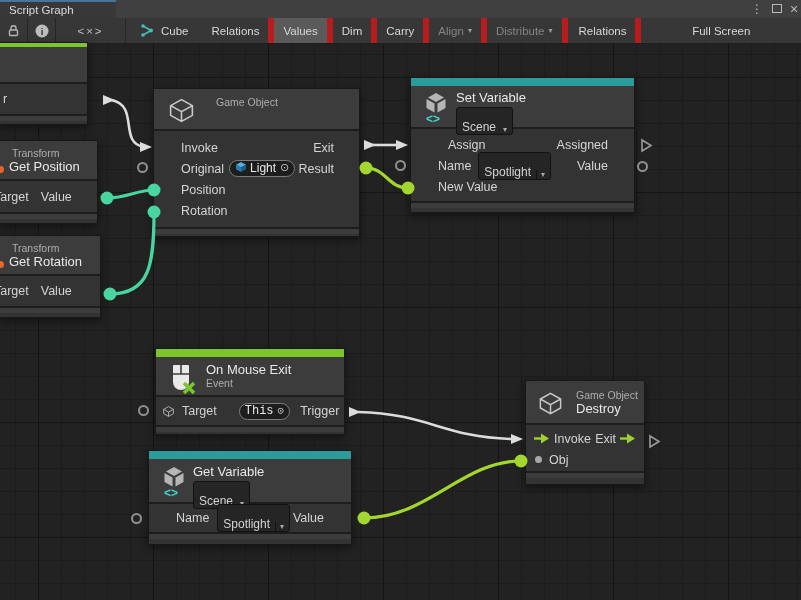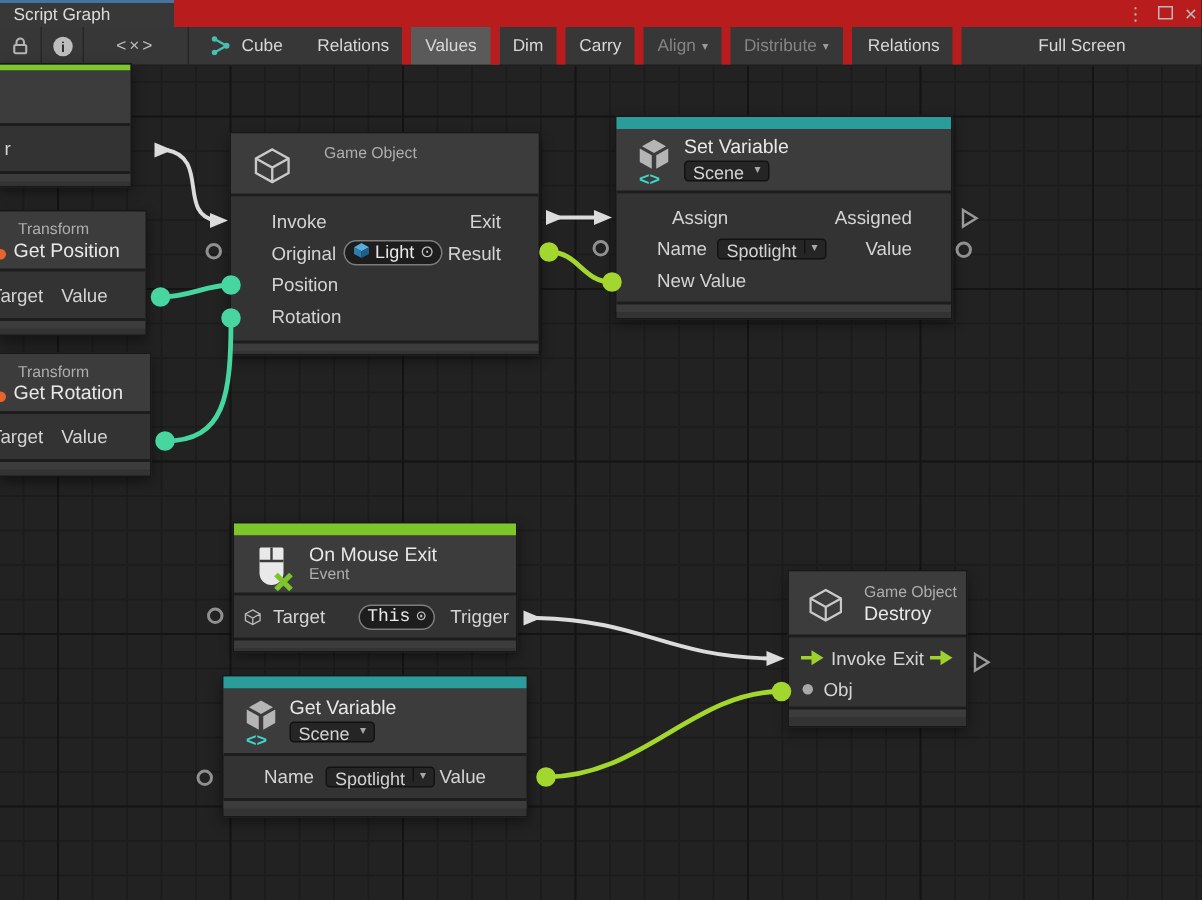--- a/index.html
+++ b/index.html
@@ -1,20 +1,20 @@
 <!DOCTYPE html>
 <html><head>
 <meta charset="utf-8">
 <style>
   * { box-sizing: border-box; margin: 0; padding: 0; }
   html,body { width:801px; height:600px; overflow:hidden; background:#191919;
               font-family:"Liberation Sans","DejaVu Sans",sans-serif; }
 
   
-  .tabstrip { position:absolute; left:0; top:0; width:801px; height:18px; background:#b91c1c; }
+  .tabstrip { position:absolute; left:0; top:0; width:801px; height:18px; background:#404040; }
   .tab { position:absolute; left:0; top:0; width:116px; height:18px; background:#383838;
          border-top:2px solid #44749f; color:#dcdcdc; font-size:11.5px; line-height:16px;
          padding-left:9px; }
   .winctl { position:absolute; top:0; height:18px; color:#b9b9b9; font-size:12px; line-height:18px;
             text-align:center; width:16px; }
   .maxbox { position:absolute; top:4px; width:10px; height:9px; border:1.5px solid #b9b9b9; }
 
   
   .toolbar { position:absolute; left:0; top:18px; width:801px; height:26px; background:#373737;
              border-bottom:1px solid #1e1e1e; display:flex; align-items:stretch;
@@ -45,21 +45,21 @@
           box-shadow:0 3px 8px rgba(0,0,0,.45); z-index:10; }
   .colorbar { width:100%; }
   .nhead { background:#3c3c3c; border-bottom:2px solid #1d1d1d; position:relative; }
   .nfoot { background:#3c3c3c; border-top:2px solid #1d1d1d; height:7px; }
   .ncat  { font-size:10.5px; color:#aeaeae; }
   .ntitle{ font-size:13px; color:#e8e8e8; }
   .nbody { position:relative; padding:4px 0; }
   .nrow  { height:21px; display:flex; align-items:center; font-size:12.5px; color:#d4d4d4; }
   .hicon { position:absolute; }
 
-  .chip { display:inline-flex; align-items:flex-start; height:14px; background:#252525;
+  .chip { display:inline-flex; align-items:flex-end; height:28px; background:#252525;
           border:1px solid #121212; border-radius:3px; color:#d2d2d2; font-size:12px;
           padding:0 5px; }
   .chip .dd { border-left:1px solid #121212; margin-left:5px; padding-left:4px;
               font-size:8px; color:#a8a8a8; }
   .objfield { display:inline-flex; align-items:flex-start; height:17px; background:#1d1d1d;
               border:1px solid #7d7d7d; border-radius:9px; padding:0 5px; color:#e8e8e8;
               font-size:12px; }
   .objfield .tgt { margin-left:4px; color:#c3c3c3; font-size:11px; }
 
   .port-circle { position:absolute; width:11px; height:11px; border:2px solid #909090;

